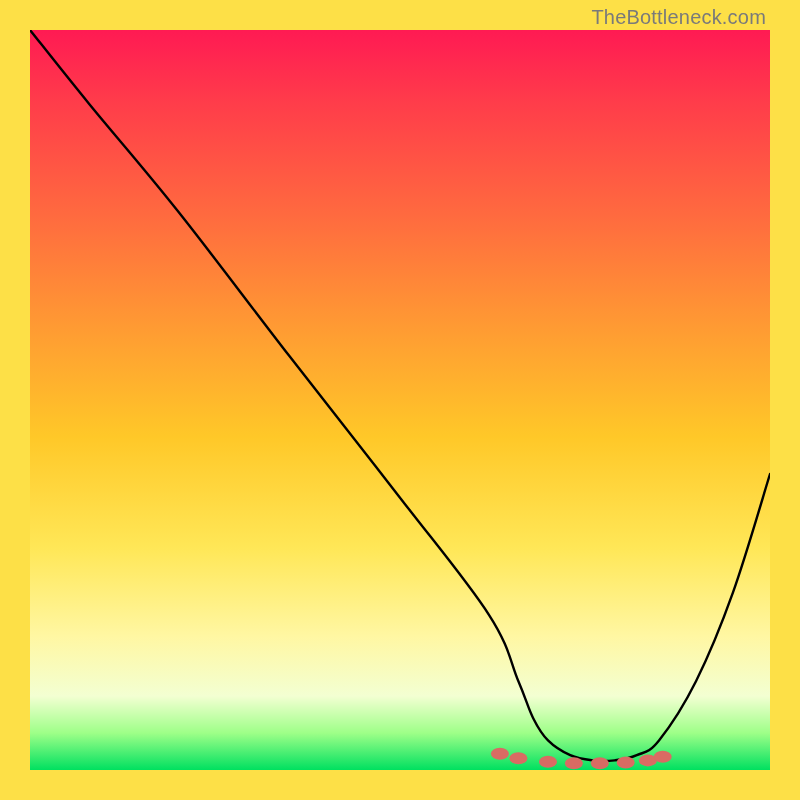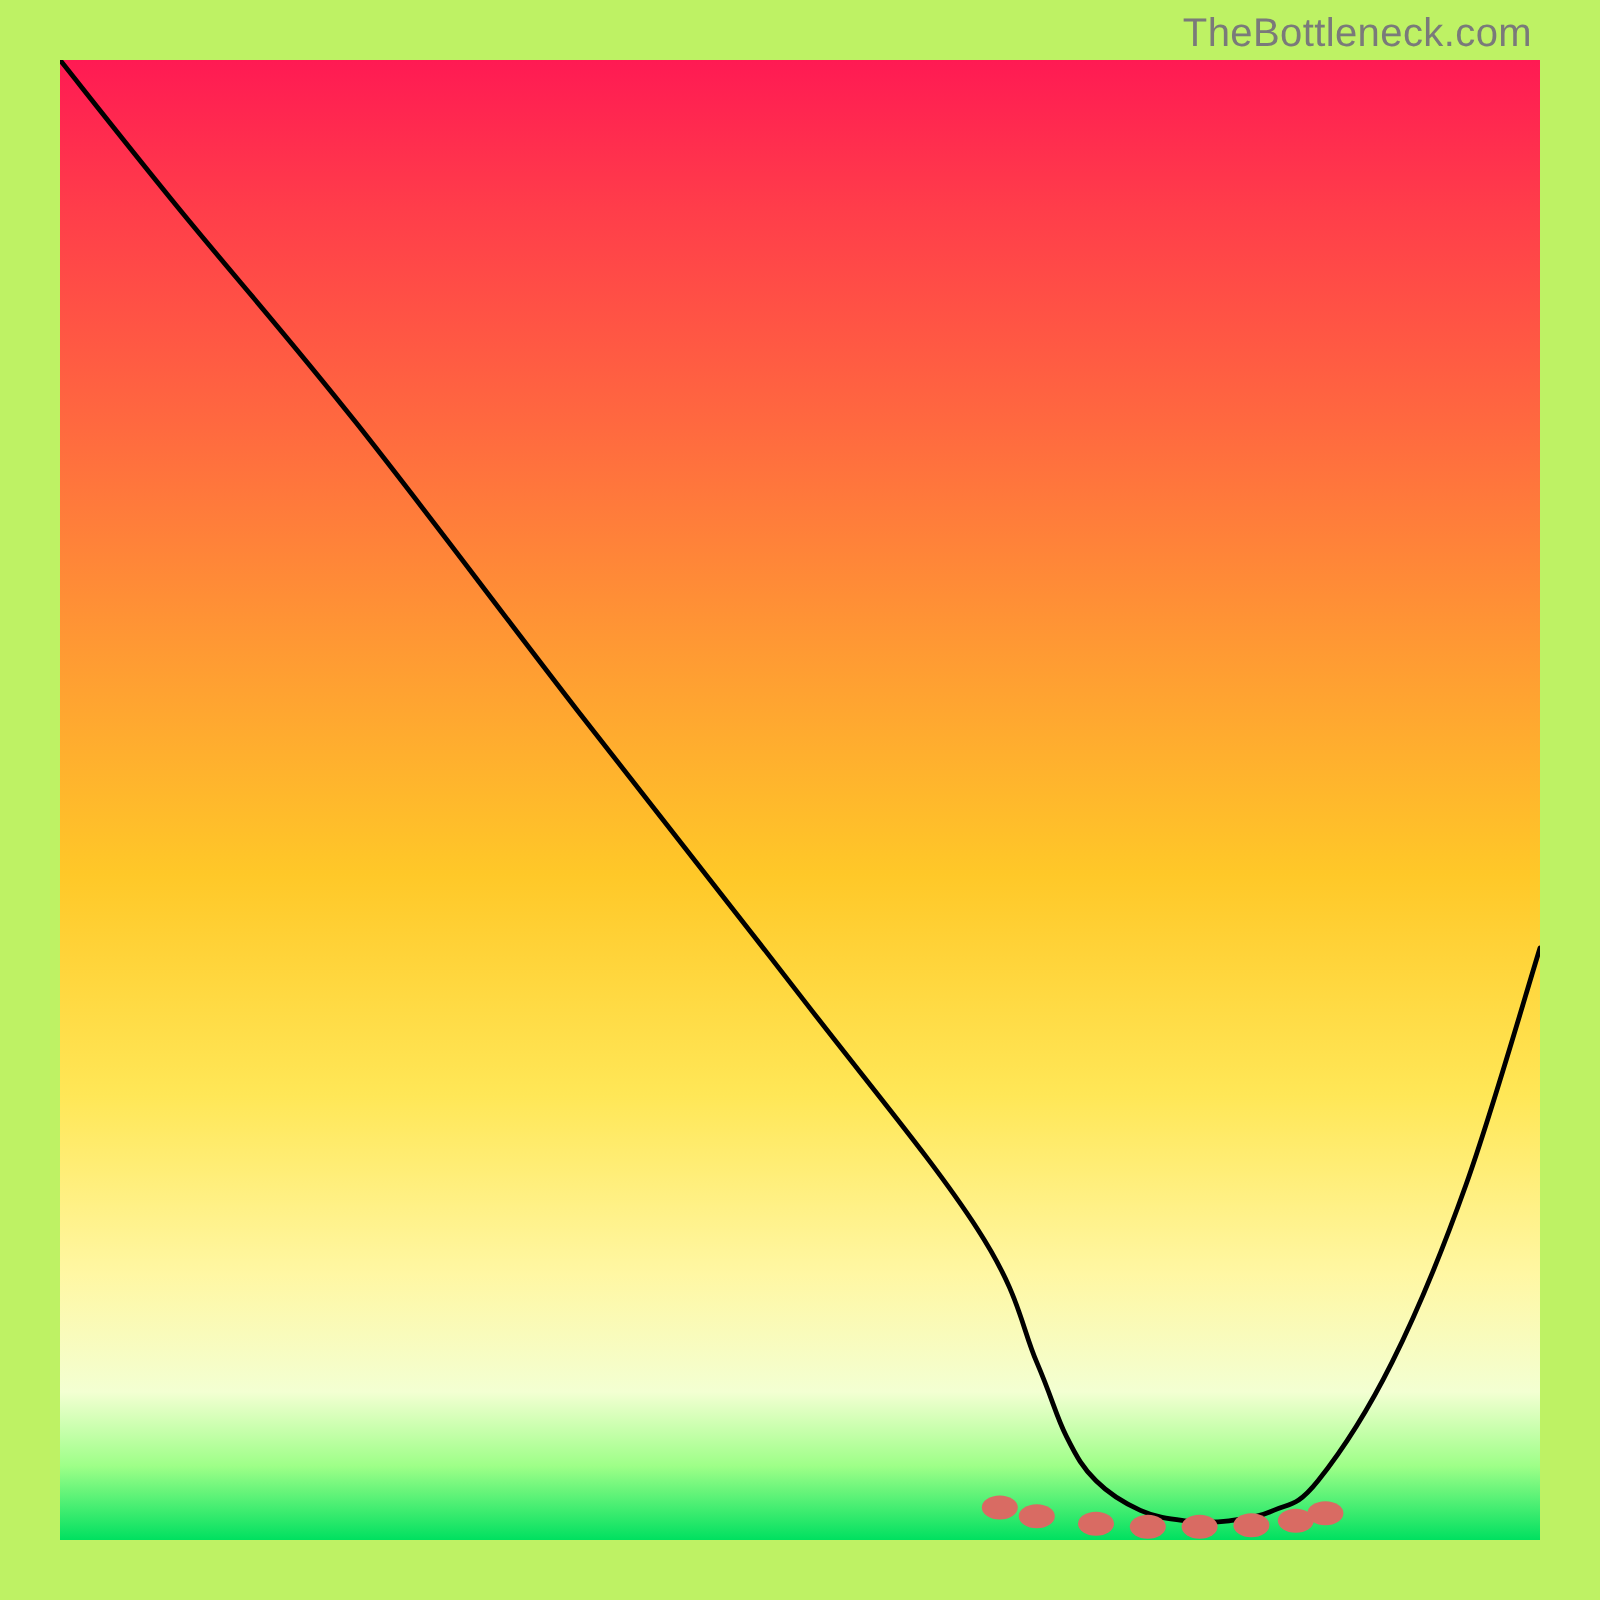--- a/index.html
+++ b/index.html
@@ -10,21 +10,21 @@
     background: #000;
     overflow: hidden;
     font-family: Arial, Helvetica, sans-serif;
   }
   .frame {
     position: absolute;
     left: 0;
     top: 0;
     width: 800px;
     height: 800px;
-    background: #bef264;
+    background: #fde047;
   }
   .plot {
     position: absolute;
     left: 30px;
     top: 30px;
     width: 740px;
     height: 740px;
     
     background: linear-gradient(
       to bottom,

